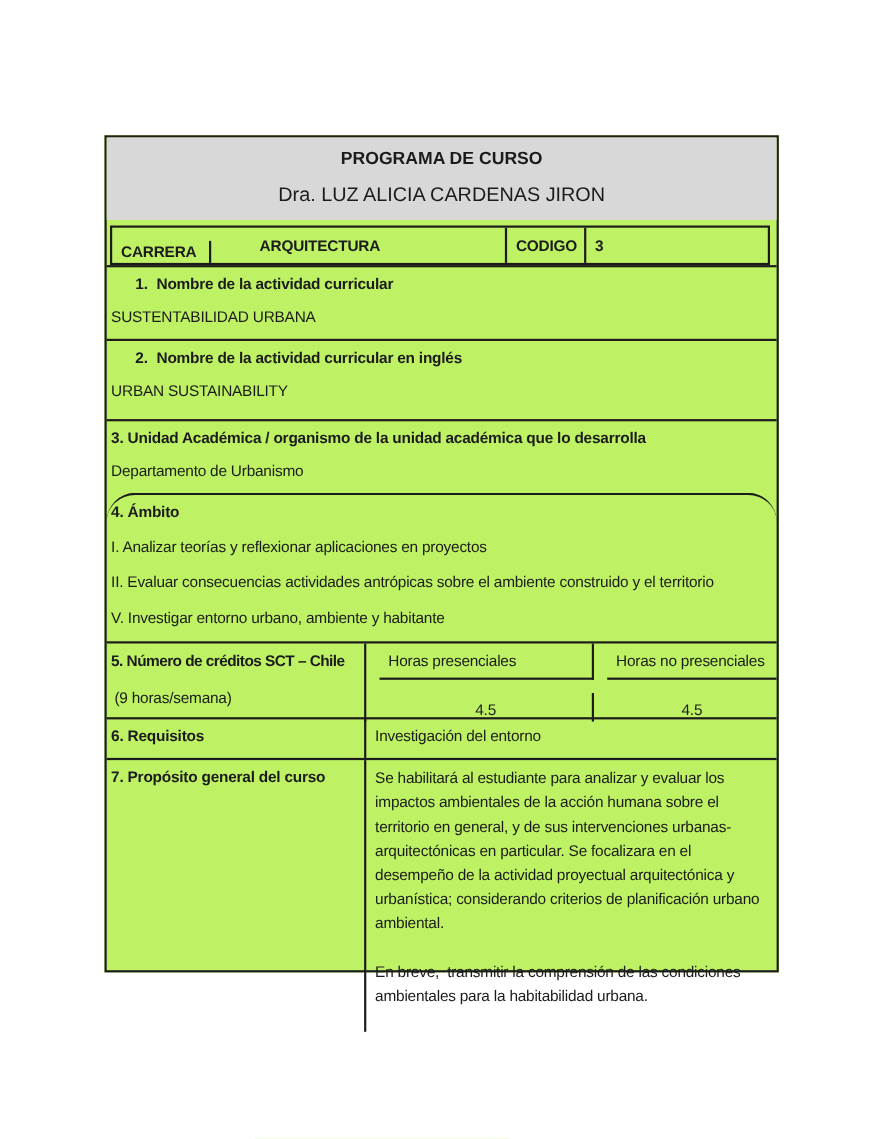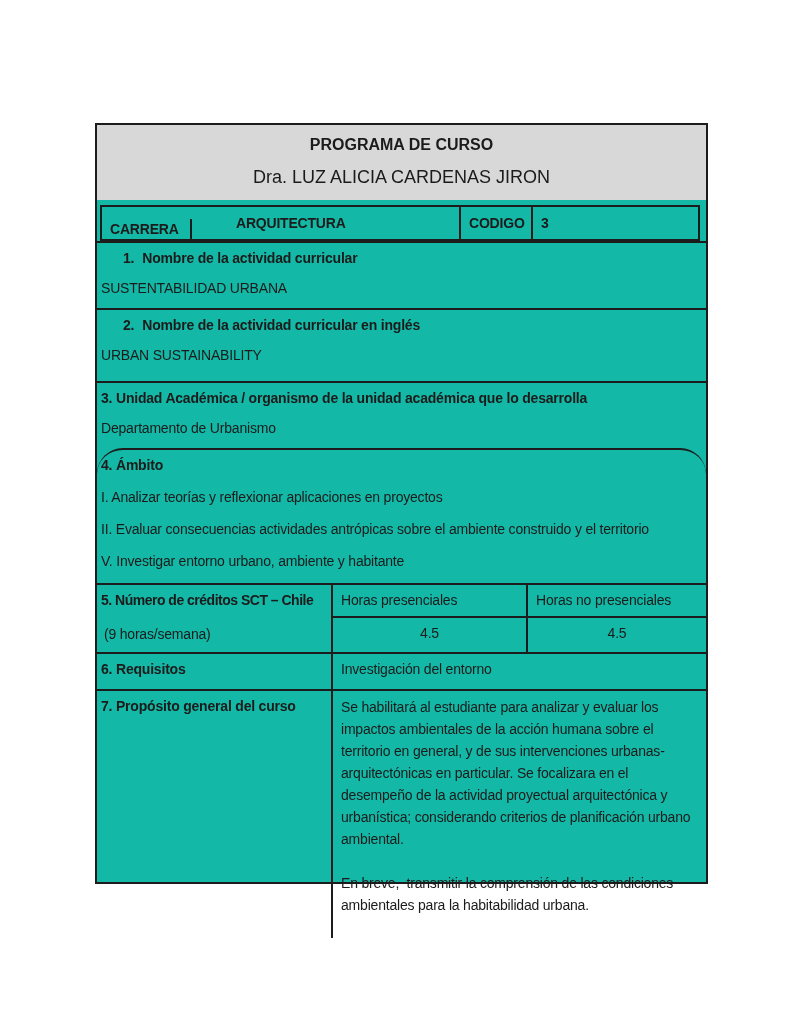--- a/index.html
+++ b/index.html
@@ -16,21 +16,21 @@
     background: #ffffff;
     overflow: hidden;
   }
   .doc-table {
     position: absolute;
     left: 95px;
     top: 123px;
     width: 613px;
     border: 2px solid #1c1c1c;
     box-sizing: border-box;
-    background: #14b8a6;
+    background: #bef264;
     font-size: 14px;
     letter-spacing: -0.2px;
     line-height: 21px;
   }
   
   .header-cell {
     height: 75px;
     background: #d8d8d8;
     text-align: center;
     box-sizing: border-box;
@@ -75,20 +75,21 @@
   .num-title { display: inline-block; margin-left: 8px; }
   .s4 .item { margin-top: 11px; }
   
   .s5 {
     height: 69px;
     border-top: 2px solid #1c1c1c;
     box-sizing: border-box;
     display: grid;
     grid-template-columns: 236px 195px 1fr;
     grid-template-rows: 33px 1fr;
+    gap: 12px;
   }
   .s5-left {
     grid-row: 1 / 3;
     border-right: 2px solid #1c1c1c;
     box-sizing: border-box;
     padding: 5px 4px 0 4px;
   }
   .s5-left .title { font-weight: bold; letter-spacing: -0.5px; white-space: nowrap; }
   .s5-left .subtitle { margin-top: 13px; padding-left: 3px; }
   .s5-h {

